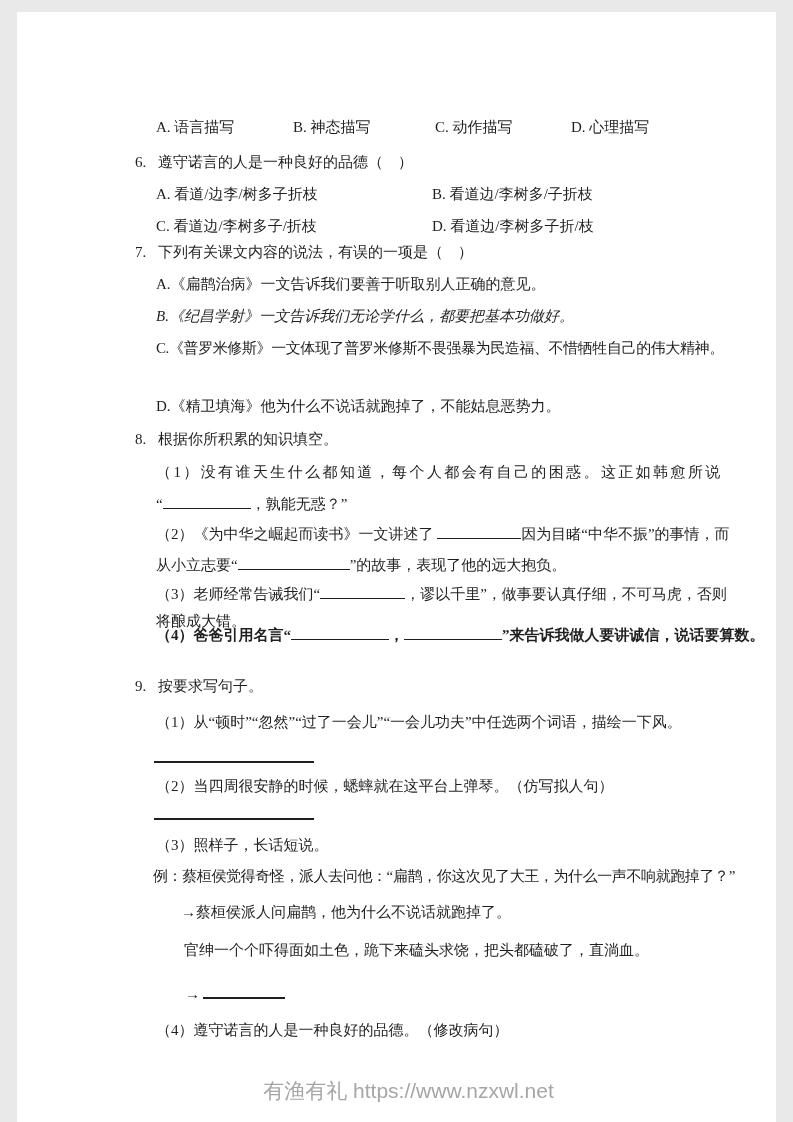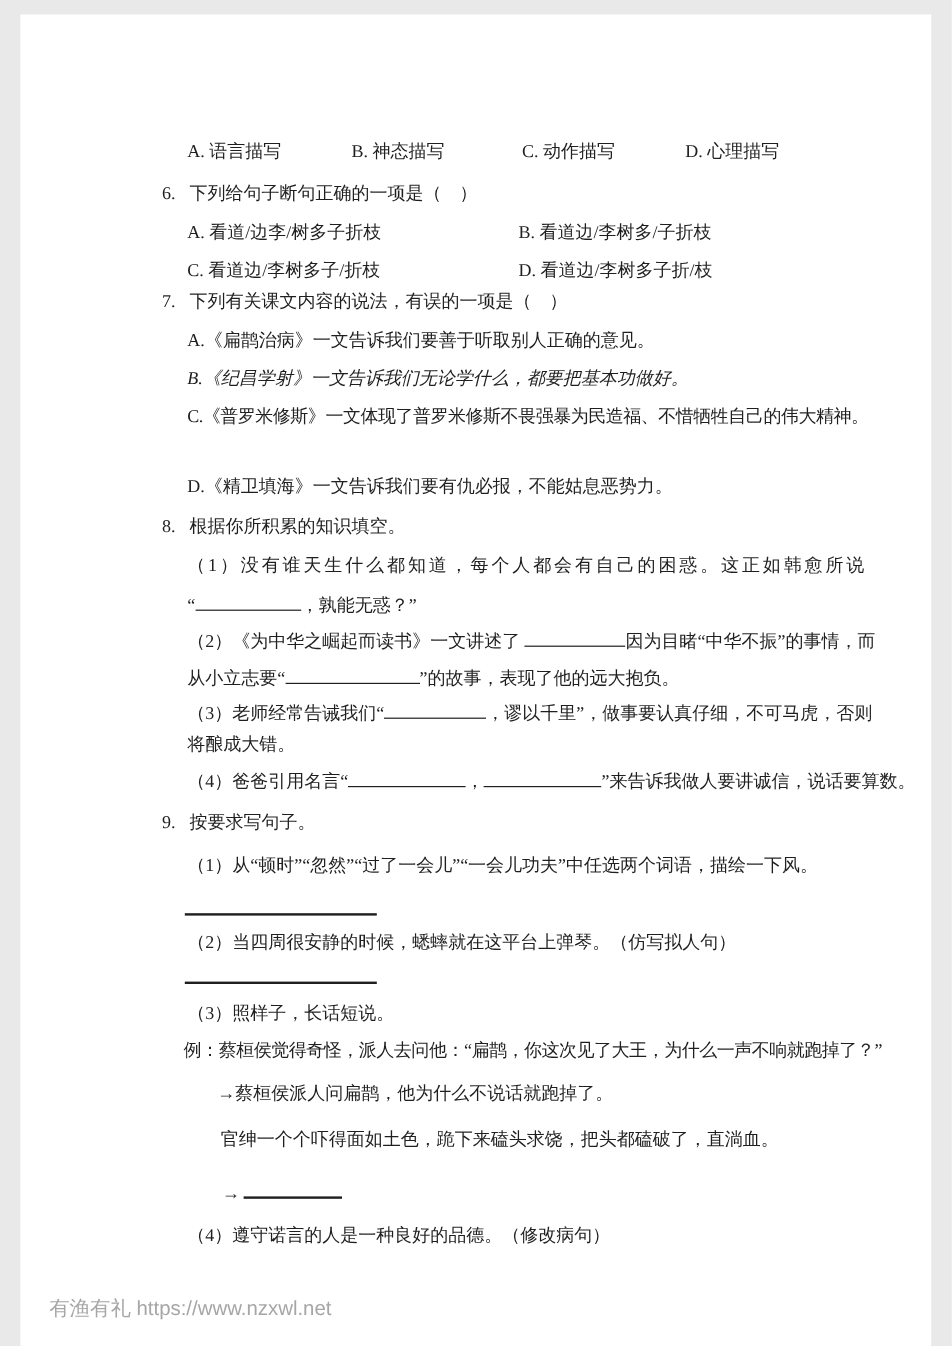--- a/index.html
+++ b/index.html
@@ -23,65 +23,65 @@
     height:15px;
     vertical-align:baseline;
   }
   .answer-line {
     position:absolute;
     border-bottom:2px solid #1f1f1f;
     height:18px;
   }
   .footer {
     position:absolute; left:0; right:0;
-    text-align:left;
+    text-align:center;
     font-family:"Liberation Sans","DejaVu Sans",sans-serif;
     color:#a6a6a6;
-    font-size:17px;
+    font-size:21px;
     line-height:22px;
     padding-left:24px;
   }
 </style>
 </head>
 <body>
 
 <div class="page">
 
   <span class="t" style="left:139px; top:105px;">A. 语言描写</span>
   <span class="t" style="left:276px; top:105px;">B. 神态描写</span>
   <span class="t" style="left:418px; top:105px;">C. 动作描写</span>
   <span class="t" style="left:554px; top:105px;">D. 心理描写</span>
 
   <span class="num" style="left:118px; top:140px;">6.</span>
-  <span class="t" style="left:141px; top:140px;">下列给句子断句正确的一项是（    ）</span>
+  <span class="t" style="left:141px; top:140px;">遵守诺言的人是一种良好的品德（    ）</span>
   <span class="t" style="left:139px; top:172px;text-align:center;">A. 看道/边李/树多子折枝</span>
   <span class="t" style="left:415px; top:172px;">B. 看道边/李树多/子折枝</span>
   <span class="t" style="left:139px; top:204px;">C. 看道边/李树多子/折枝</span>
   <span class="t" style="left:415px; top:204px;text-align:right;">D. 看道边/李树多子折/枝</span>
 
   <span class="num" style="left:118px; top:230px;">7.</span>
   <span class="t" style="left:141px; top:230px;">下列有关课文内容的说法，有误的一项是（    ）</span>
   <span class="t" style="left:139px; top:262px;">A.《扁鹊治病》一文告诉我们要善于听取别人正确的意见。</span>
   <span class="t" style="left:139px; top:294px;font-style:italic;">B.《纪昌学射》一文告诉我们无论学什么，都要把基本功做好。</span>
   <span class="t tight" style="left:139px; top:326px;">C.《普罗米修斯》一文体现了普罗米修斯不畏强暴为民造福、不惜牺牲自己的伟大精神。</span>
-  <span class="t" style="left:139px; top:384px;">D.《精卫填海》一文告诉我们要有仇必报，不能姑息恶势力。</span>
+  <span class="t" style="left:139px; top:384px;">D.《精卫填海》他为什么不说话就跑掉了，不能姑息恶势力。</span>
 
   <span class="num" style="left:118px; top:417px;">8.</span>
   <span class="t" style="left:141px; top:417px;">根据你所积累的知识填空。</span>
 
   <span class="t justified" style="left:139px; top:450px;">（1）没有谁天生什么都知道，每个人都会有自己的困惑。这正如韩愈所说</span>
   <span class="t" style="left:139px; top:481px;"><span>“</span><span class="blank" style="width:88px;"></span><span>，孰能无惑？”</span></span>
 
   <span class="t" style="left:139px; top:511px;"><span>（2）《为中华之崛起而读书》一文讲述了 </span><span class="blank" style="width:84px;"></span><span>因为目睹“中华不振”的事情，而</span></span>
   <span class="t" style="left:139px; top:542px;"><span>从小立志要“</span><span class="blank" style="width:112px;"></span><span>”的故事，表现了他的远大抱负。</span></span>
 
   <span class="t" style="left:139px; top:571px;font-family:Liberation Serif, serif;"><span>（3）老师经常告诫我们“</span><span class="blank" style="width:85px;"></span><span>，谬以千里”，做事要认真仔细，不可马虎，否则</span></span>
   <span class="t" style="left:139px; top:599px;">将酿成大错。</span>
 
-  <span class="t" style="left:139px; top:628px;"><span>（4）爸爸引用名言“</span><span class="blank" style="width:98px;"></span><span>，</span><span class="blank" style="width:98px;"></span><span>”来告诉我做人要讲诚信，说话要算数。</span></span>
+  <span class="t" style="left:139px; top:612px;font-weight:bold;"><span>（4）爸爸引用名言“</span><span class="blank" style="width:98px;"></span><span>，</span><span class="blank" style="width:98px;"></span><span>”来告诉我做人要讲诚信，说话要算数。</span></span>
 
   <span class="num" style="left:118px; top:664px;">9.</span>
   <span class="t" style="left:141px; top:664px;">按要求写句子。</span>
 
   <span class="t" style="left:139px; top:700px;">（1）从“顿时”“忽然”“过了一会儿”“一会儿功夫”中任选两个词语，描绘一下风。</span>
   <div class="answer-line" style="left:137px; top:731px; width:160px;"></div>
 
   <span class="t" style="left:139px; top:764px;">（2）当四周很安静的时候，蟋蟀就在这平台上弹琴。（仿写拟人句）</span>
   <div class="answer-line" style="left:137px; top:788px; width:160px;"></div>
 

